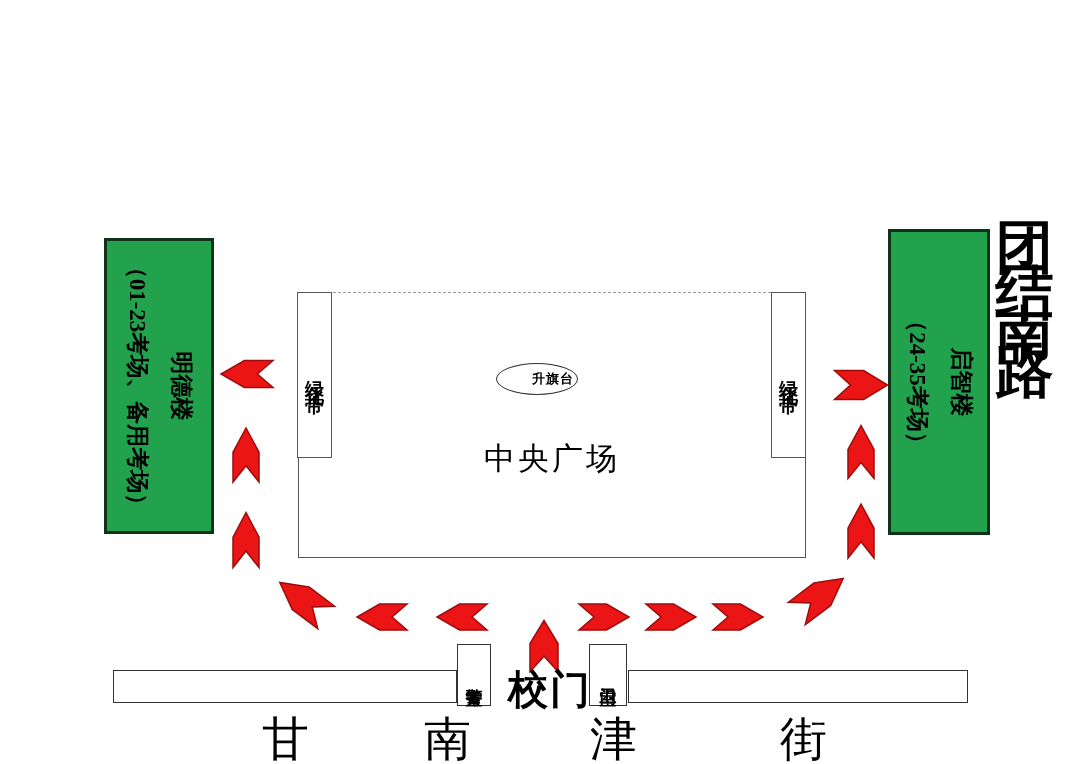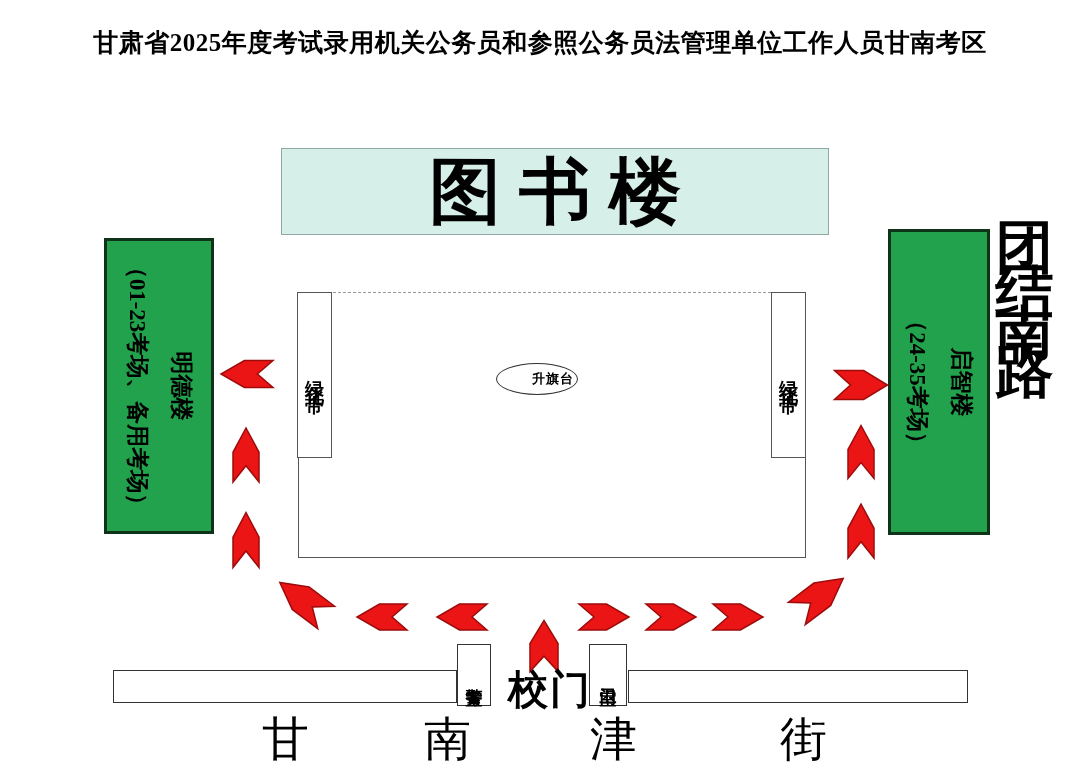--- a/index.html
+++ b/index.html
@@ -60,25 +60,21 @@
   .street span:nth-child(1){left:262px;}
   .street span:nth-child(2){left:424px;}
   .street span:nth-child(3){left:590px;}
   .street span:nth-child(4){left:780px;}
 </style>
 </head>
 <body>
 
 <div class="canvas">
 
-  <div class="title1">甘肃省2025年度考试录用机关公务员和参照公务员法管理单位工作人员甘南考区</div>
 
-  <div class="library">
-    <span>图书楼</span>
-  </div>
 
   <div class="bldg bldg-mingde">
     <div class="vrot">
       <div>明德楼</div>
       <div>（01-23考场、备用考场）</div>
     </div>
   </div>
 
   <div class="bldg bldg-qizhi">
     <div class="vrot">
@@ -95,20 +91,21 @@
     <span class="vtext">绿化带</span>
   </div>
   <div class="belt belt-r">
     <span class="vtext">绿化带</span>
   </div>
 
   <div class="flag">
     <span>升旗台</span>
   </div>
 
+  <div class="plaza-label">中央广场</div>
 
   <svg id="arrows-svg" class="arrows" viewBox="0 0 1080 764" xmlns="http://www.w3.org/2000/svg">
       <polygon points="-26,-13.5 2.6,-13.5 26,0 2.6,13.5 -26,13.5 -10.4,0" transform="translate(247 374) rotate(180)" fill="#EC1515" stroke="#9E0B0B" stroke-width="1.5"></polygon>
       <polygon points="-27,-13 2.7,-13 27,0 2.7,13 -27,13 -10.8,0" transform="translate(246 455) rotate(-90)" fill="#EC1515" stroke="#9E0B0B" stroke-width="1.5"></polygon>
       <polygon points="-27.5,-13 2.75,-13 27.5,0 2.75,13 -27.5,13 -11,0" transform="translate(246 540) rotate(-90)" fill="#EC1515" stroke="#9E0B0B" stroke-width="1.5"></polygon>
       <polygon points="-29,-14 2.9000000000000004,-14 29,0 2.9000000000000004,14 -29,14 -11.600000000000001,0" transform="translate(303 600) rotate(217)" fill="#EC1515" stroke="#9E0B0B" stroke-width="1.5"></polygon>
       <polygon points="-25,-13 2.5,-13 25,0 2.5,13 -25,13 -10,0" transform="translate(382 617) rotate(180)" fill="#EC1515" stroke="#9E0B0B" stroke-width="1.5"></polygon>
       <polygon points="-25,-13 2.5,-13 25,0 2.5,13 -25,13 -10,0" transform="translate(462 617) rotate(180)" fill="#EC1515" stroke="#9E0B0B" stroke-width="1.5"></polygon>
       <polygon points="-25.5,-14 2.5500000000000003,-14 25.5,0 2.5500000000000003,14 -25.5,14 -10.200000000000001,0" transform="translate(544 646) rotate(-90)" fill="#EC1515" stroke="#9E0B0B" stroke-width="1.5"></polygon>
       <polygon points="-25,-13 2.5,-13 25,0 2.5,13 -25,13 -10,0" transform="translate(604 617) rotate(0)" fill="#EC1515" stroke="#9E0B0B" stroke-width="1.5"></polygon>

